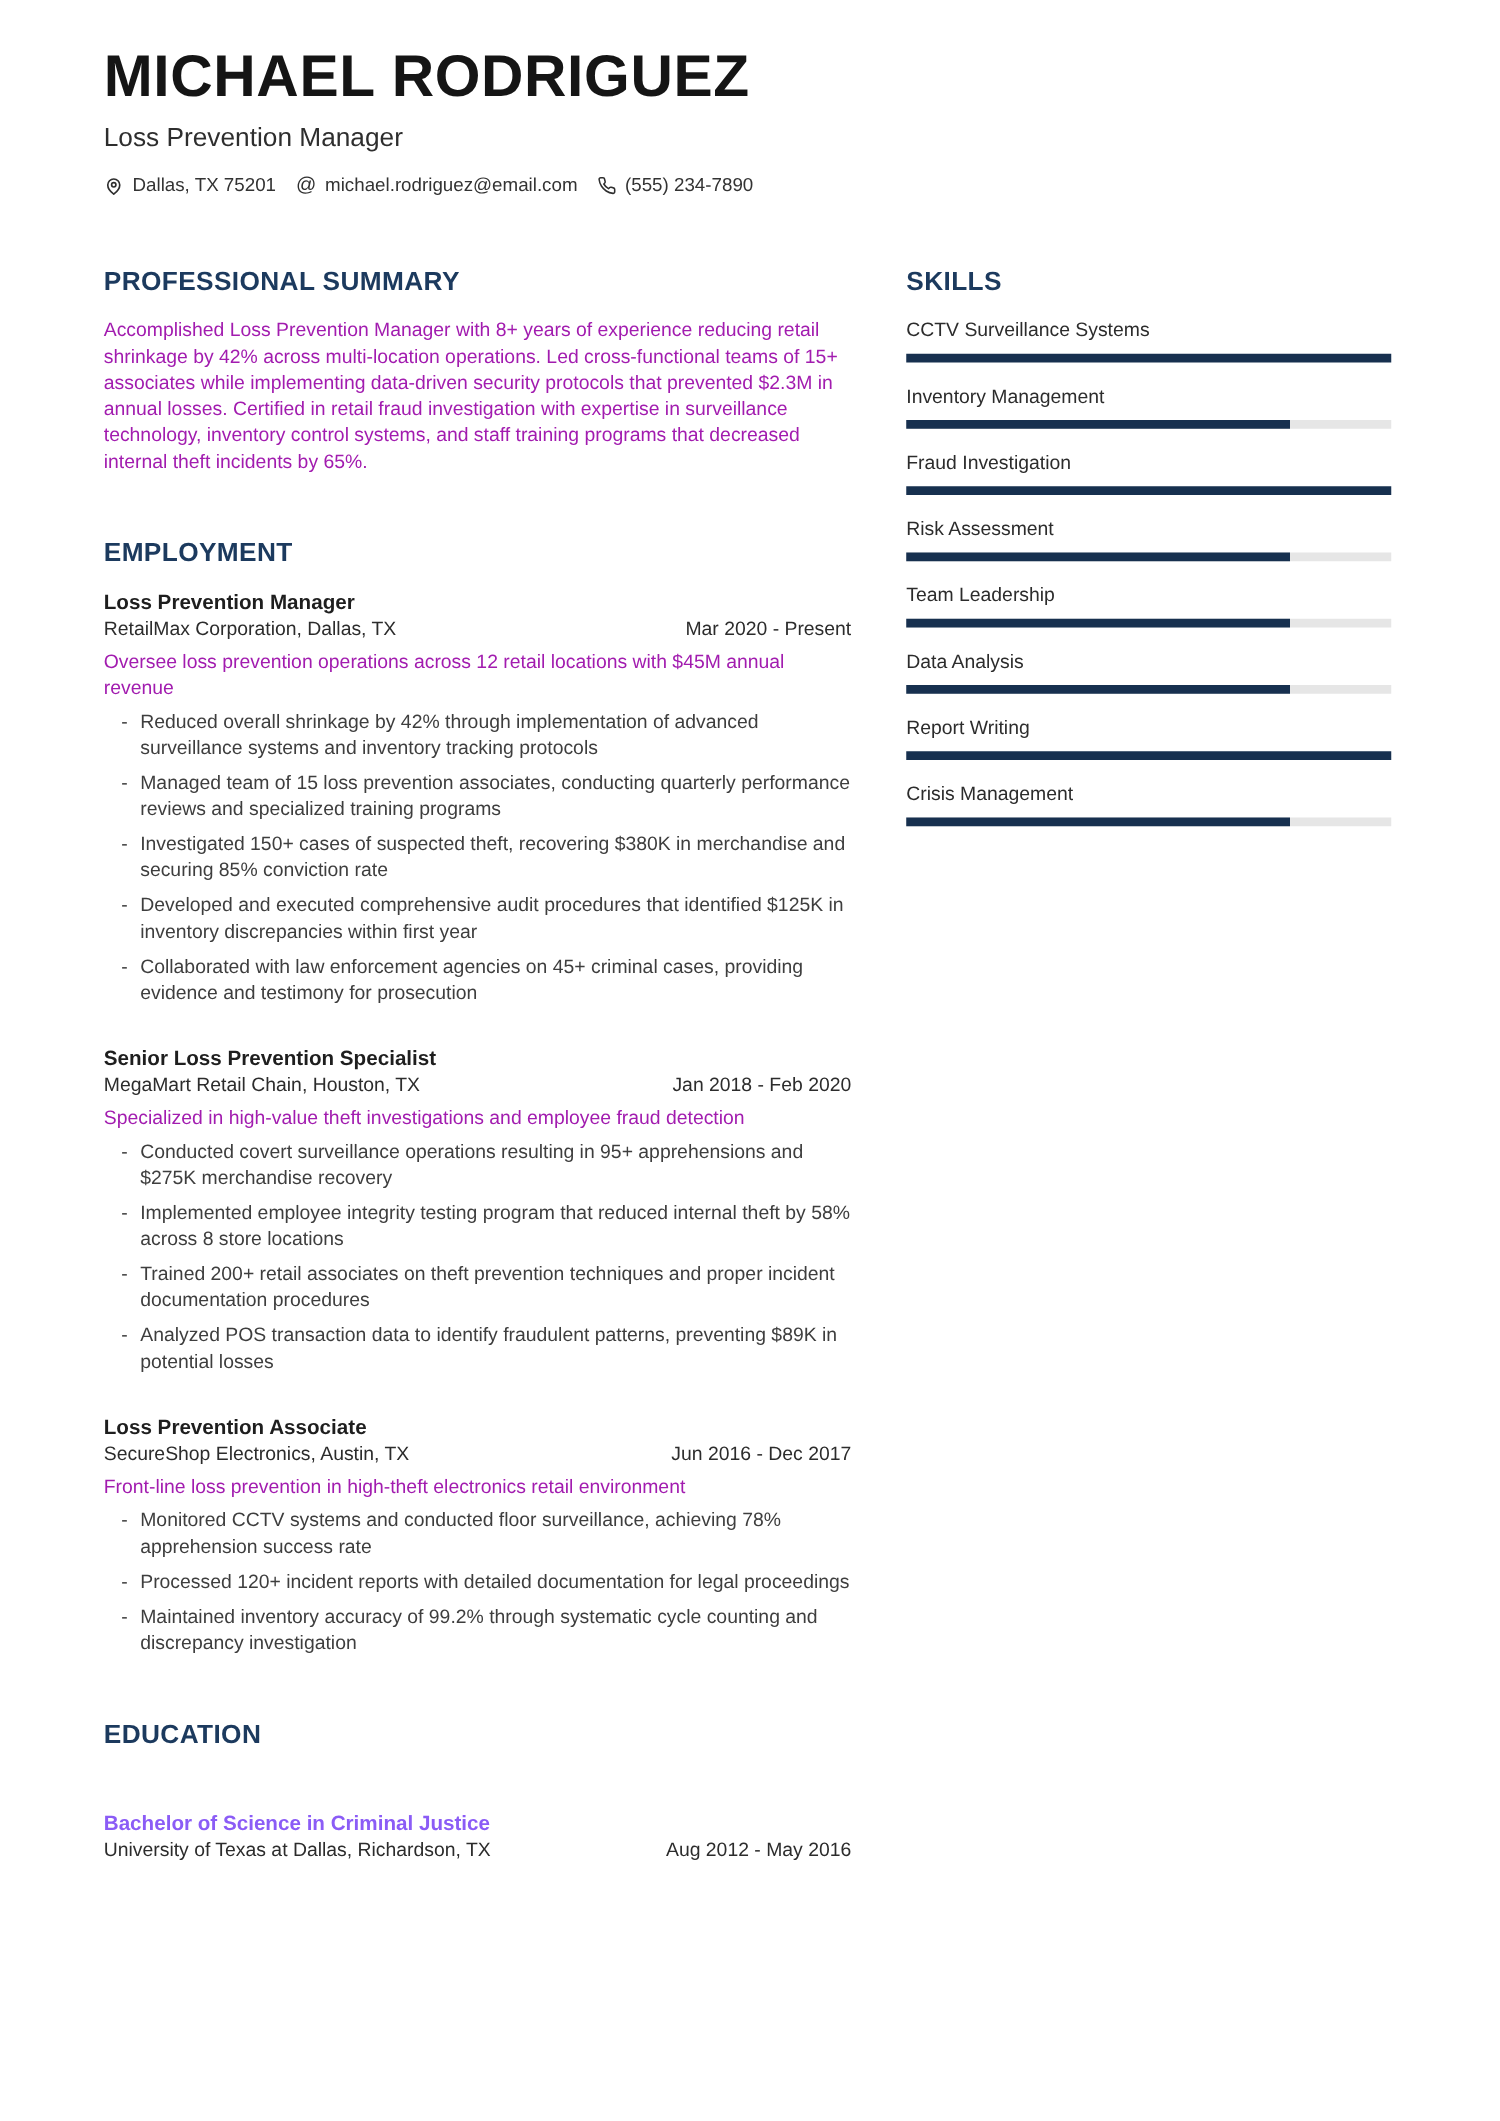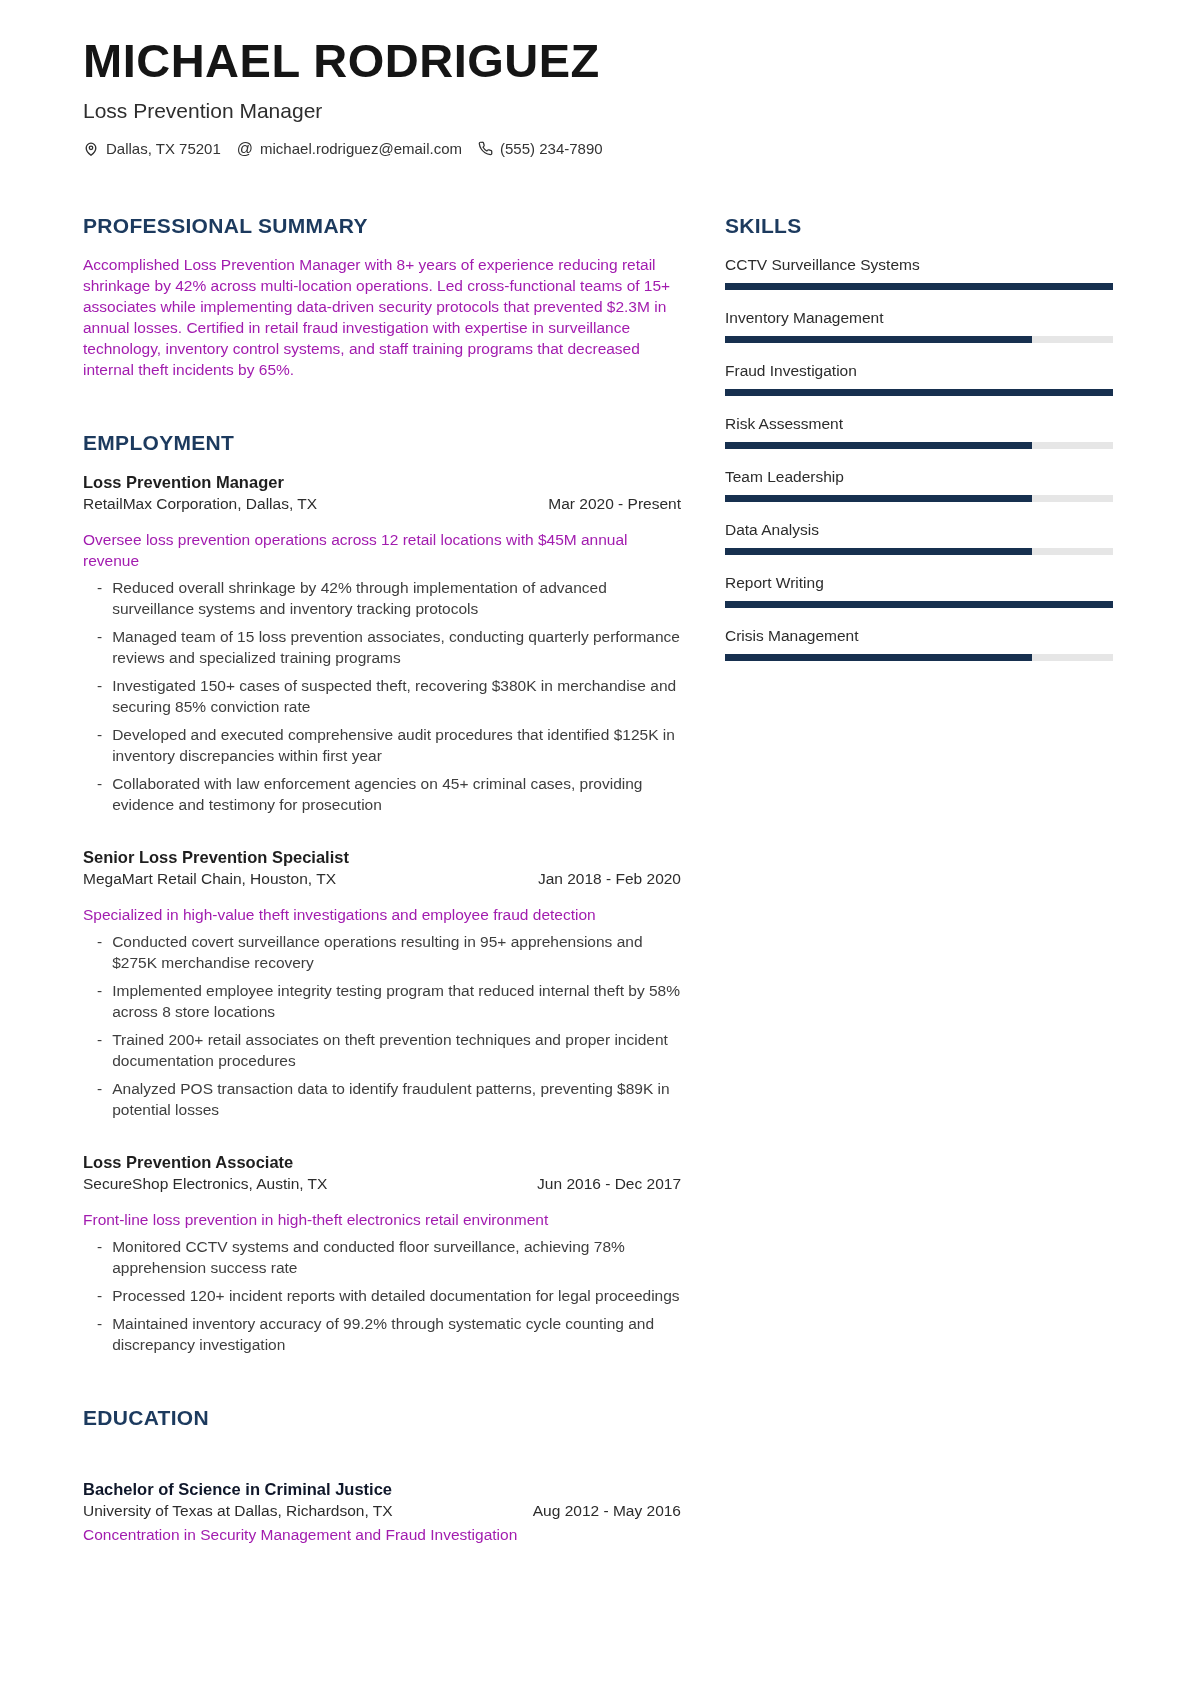--- a/index.html
+++ b/index.html
@@ -66,21 +66,21 @@
     line-height: 22px;
   }
   .meta-row {
     display: flex;
     justify-content: space-between;
     font-size: 15.5px;
     line-height: 22px;
     color: #2c2c2c;
     margin-top: 0;
   }
-  .job-desc { margin-top: 14px; }
+  .job-desc { margin-top: 4px; }
   .bullets { margin-top: 6px; }
   .bullet {
     display: flex;
     gap: 10px;
     padding-left: 14px;
     margin-bottom: 7px;
     font-size: 15.5px;
     line-height: 21px;
     color: #3e3e3e;
   }
@@ -103,21 +103,21 @@
   }
   .bar-fill {
     height: 100%;
     background: var(--bar, #17304f);
   }
 
   
   .edu-degree {
     font-size: 16.5px;
     font-weight: 700;
-    color: #0f172a;
+    color: #8b5cf6;
     line-height: 22px;
     margin-top: 48px;
   }
   .edu-desc { margin-top: 2px; }
 </style>
 </head>
 <body>
 
 <div class="page">
 
@@ -253,21 +253,20 @@
 </div>
       </section>
 
       <section class="education">
         <h2 class="section-heading">EDUCATION</h2>
         <div class="edu-degree">Bachelor of Science in Criminal Justice</div>
         <div class="meta-row">
           <span>University of Texas at Dallas, Richardson, TX</span>
           <span>Aug 2012 - May 2016</span>
         </div>
-        <div class="body-text edu-desc">Concentration in Security Management and Fraud Investigation</div>
       </section>
 
     </div>
 
     <aside class="col-right">
       <section>
         <h2 class="section-heading">SKILLS</h2>
         <div id="skills">
   <div class="skill">
     <div class="skill-label">CCTV Surveillance Systems</div>

